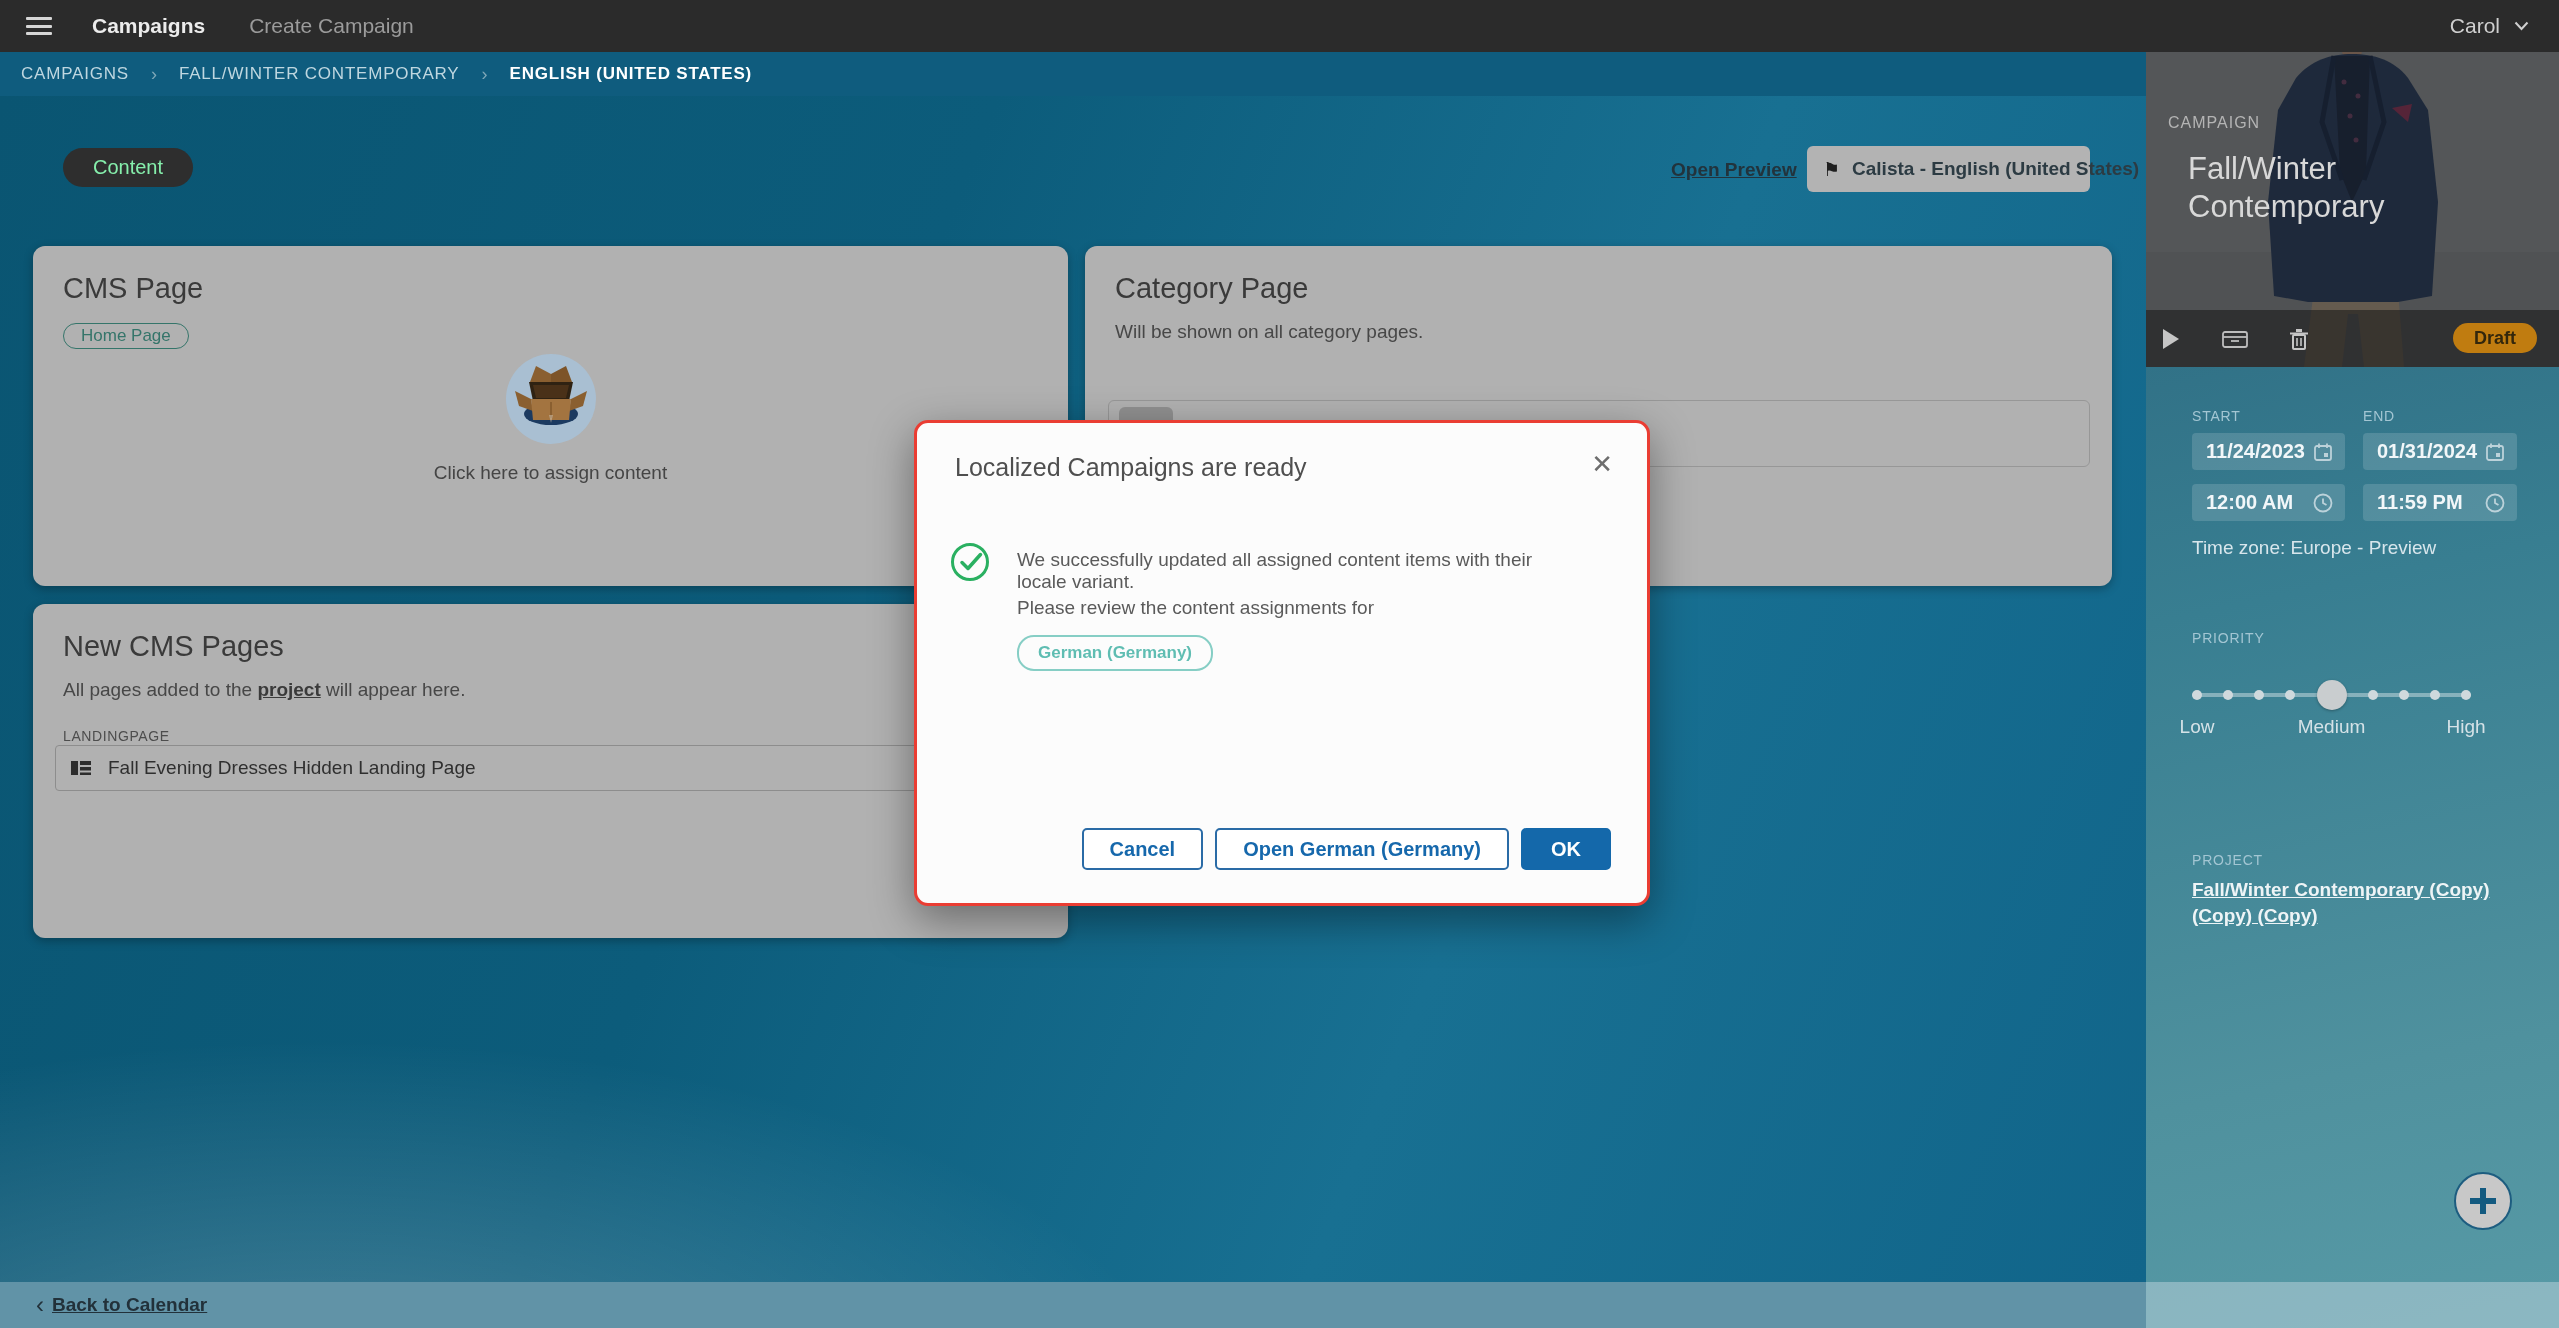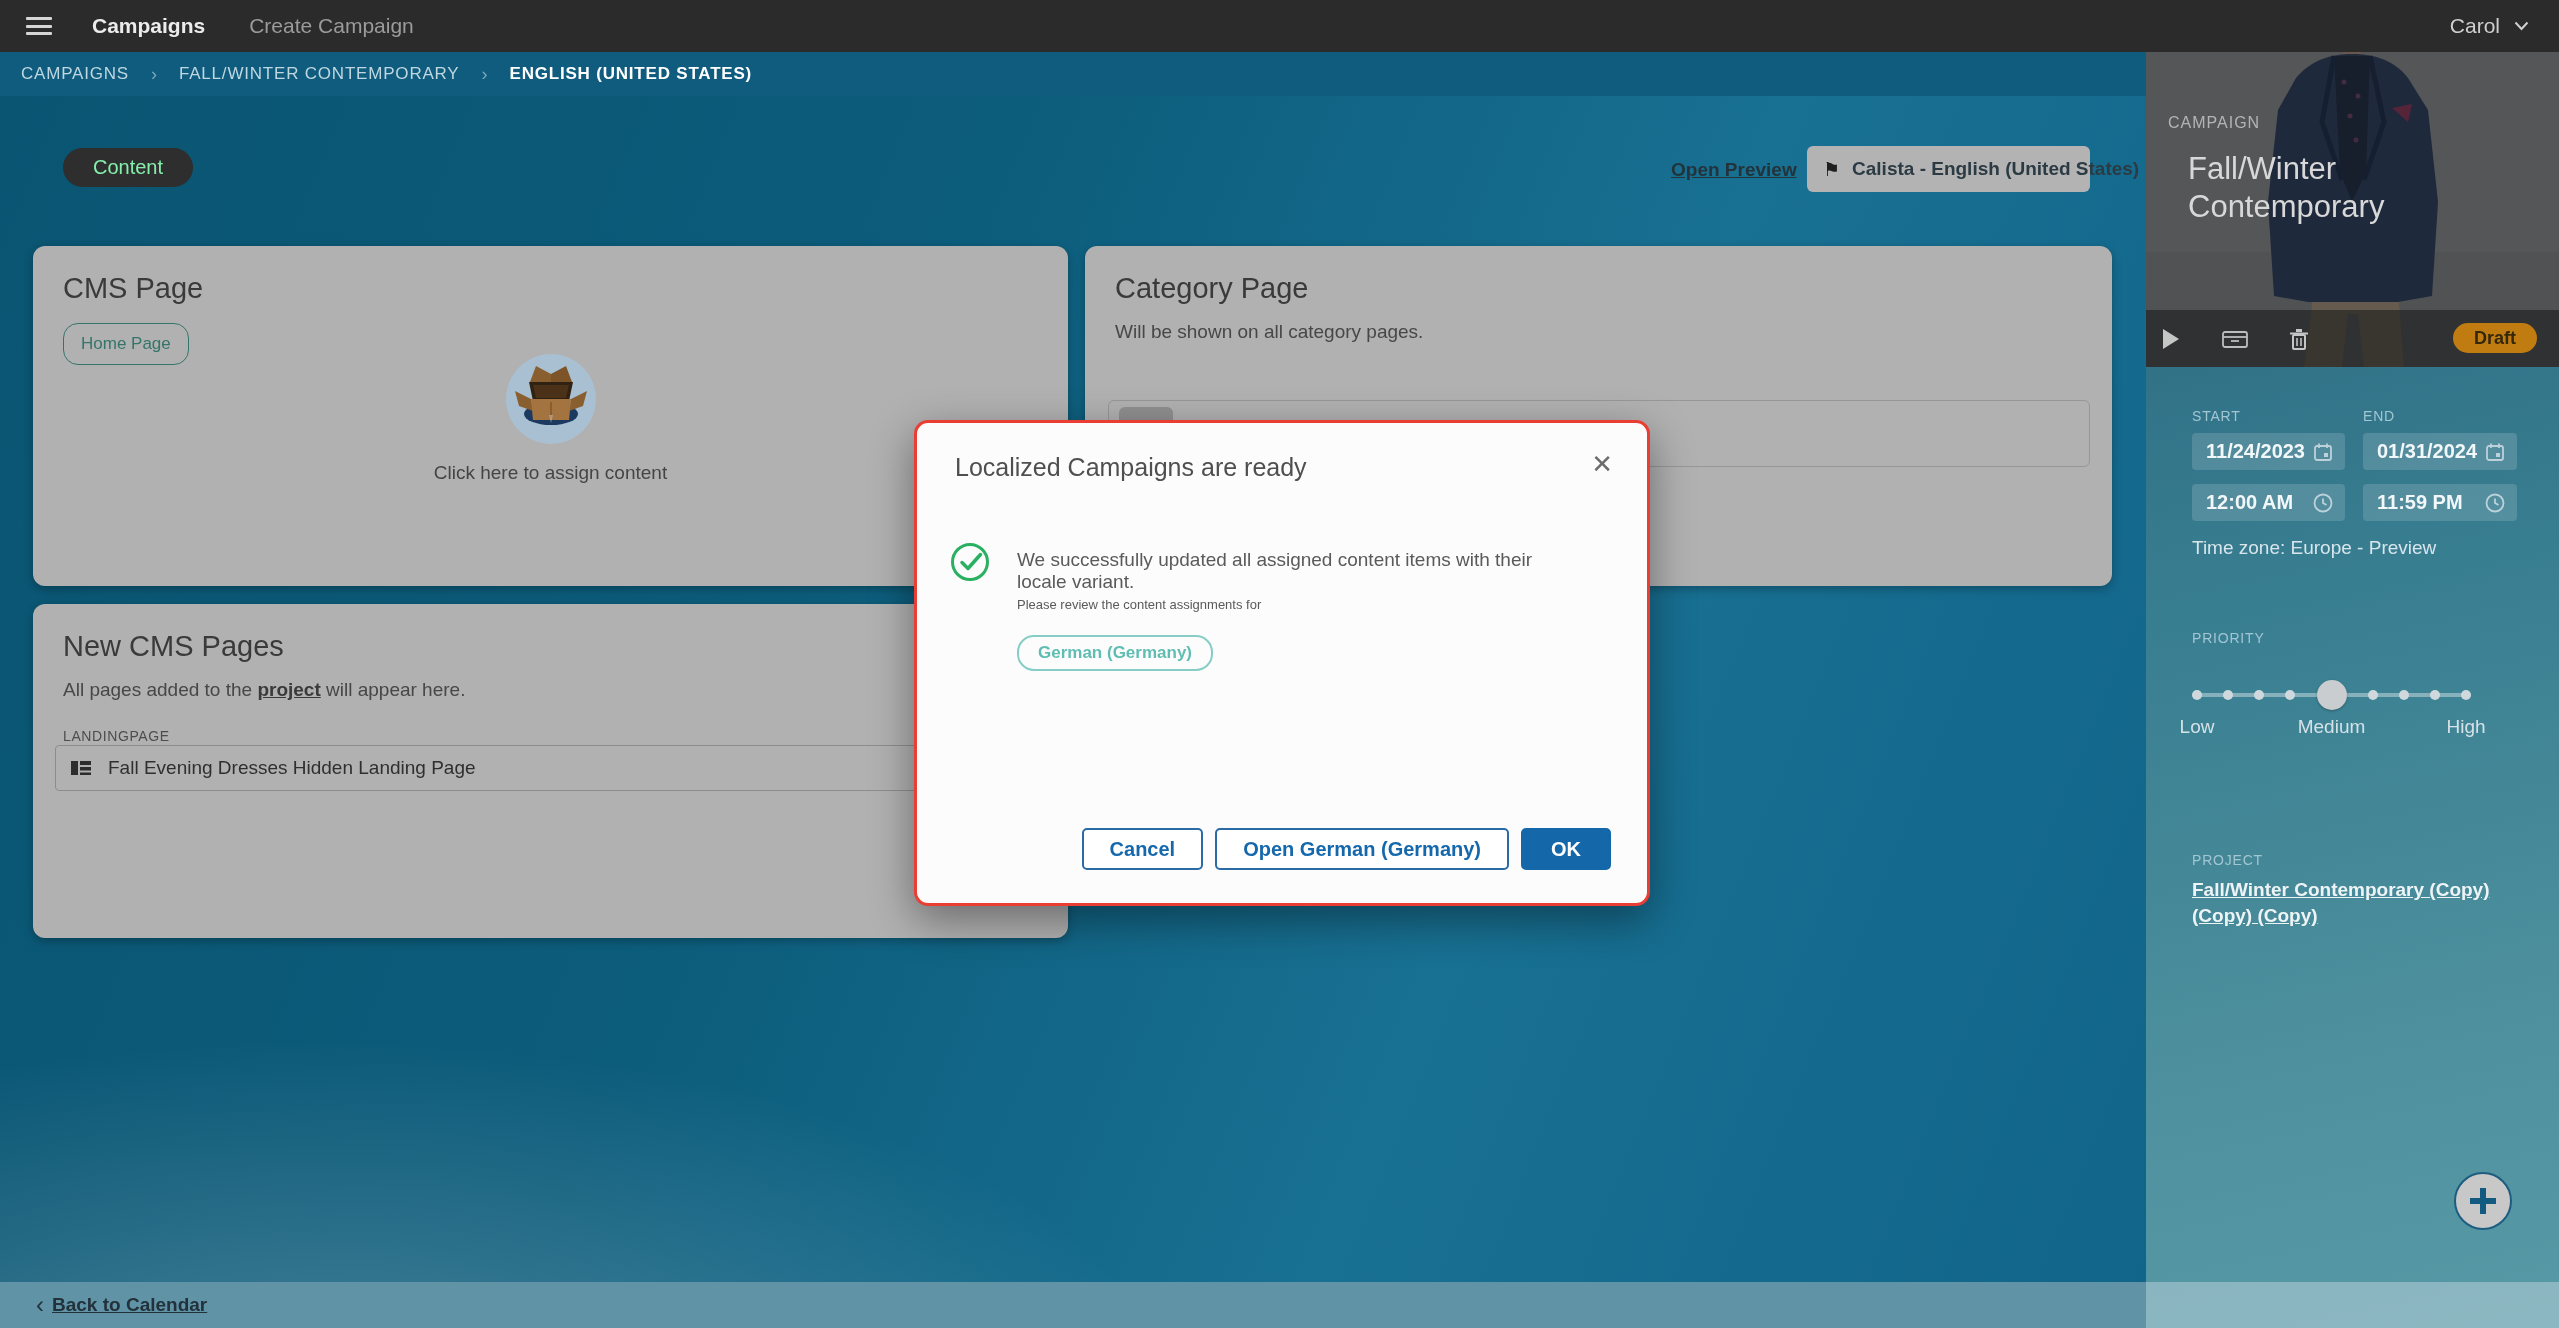--- a/index.html
+++ b/index.html
@@ -46,21 +46,21 @@
   .site-select svg { margin-left:auto; }
 
   
   .card { position:absolute; background:#b1b1b1; border-radius:12px;
     box-shadow:0 3px 10px rgba(0,0,0,0.28); z-index:2; }
   .card-cms   { left:33px;   top:246px; width:1035px; height:340px; padding:26px 30px; }
   .card-cat   { left:1085px; top:246px; width:1027px; height:340px; padding:26px 30px; }
   .card-pages { left:33px;   top:604px; width:1035px; height:334px; padding:26px 30px; }
   .card-title { font-size:29px; color:#3a3a3a; font-weight:400; }
   .card-desc { font-size:19px; color:#474747; margin-top:16px; }
-  .tag-pill { display:inline-block; margin-top:18px; padding:10px 17px; border:1px solid #35756a;
+  .tag-pill { display:inline-block; margin-top:18px; padding:2px 17px; border:1px solid #35756a;
     border-radius:15px; color:#35756a; font-size:17px; }
   .assign-zone { position:absolute; left:0; top:108px; width:100%; text-align:center; cursor:pointer; }
   .assign-hint { margin-top:14px; font-size:19px; color:#454545; }
   .section-label { position:absolute; left:30px; font-size:14px; color:#4d4d4d; letter-spacing:0.6px; }
   .mc-box { position:absolute; left:23px; right:22px; top:154px; height:67px;
     border:1px solid #979797; border-radius:6px; cursor:pointer; }
   .mc-thumb { position:absolute; left:10px; top:6px; width:54px; height:54px; border-radius:6px;
     overflow:hidden; }
   .desc-link { font-weight:bold; text-decoration:underline; color:#3a3a3a; cursor:pointer; }
   .lp-row { position:absolute; left:22px; right:22px; top:141px; height:46px;
@@ -131,21 +131,21 @@
   
   .modal { position:absolute; left:914px; top:420px; width:736px; height:486px; background:#fcfcfc;
     border:3px solid #ea3d33; border-radius:14px; box-shadow:0 14px 44px rgba(0,0,0,0.4);
     z-index:10; }
   .modal-title { position:absolute; left:38px; top:30px; font-size:25px; color:#4f4f4f; }
   .modal-close { position:absolute; right:34px; top:26px; font-size:26px; color:#6d6d6d;
     cursor:pointer; font-weight:300; background:none; border:none; font-family:inherit; }
   .modal-check { position:absolute; left:32px; top:118px; }
   .modal-msg1 { position:absolute; left:100px; top:126px; width:530px; font-size:19px;
     color:#5a5a5a; }
-  .modal-msg2 { position:absolute; left:100px; top:174px; width:520px; font-size:13px;
+  .modal-msg2 { position:absolute; left:100px; top:174px; width:520px; font-size:19px;
     color:#5a5a5a; }
   .locale-pill { position:absolute; left:100px; top:212px; padding:6px 19px;
     border:2px solid #86cec5; border-radius:17px; color:#5fbdb2; font-size:17px; font-weight:600; }
   .modal-actions { position:absolute; right:36px; bottom:33px; display:flex; gap:12px; }
   .btn { height:42px; border-radius:5px; font-size:20px; font-weight:bold; font-family:inherit;
     cursor:pointer; }
   .btn-outline { background:#ffffff; border:2px solid #2a6ba6; color:#1668ac; padding:0 26px; }
   .btn-primary { background:#1468aa; border:2px solid #1468aa; color:#ffffff; padding:8px 28px; }
 </style>
 </head>

